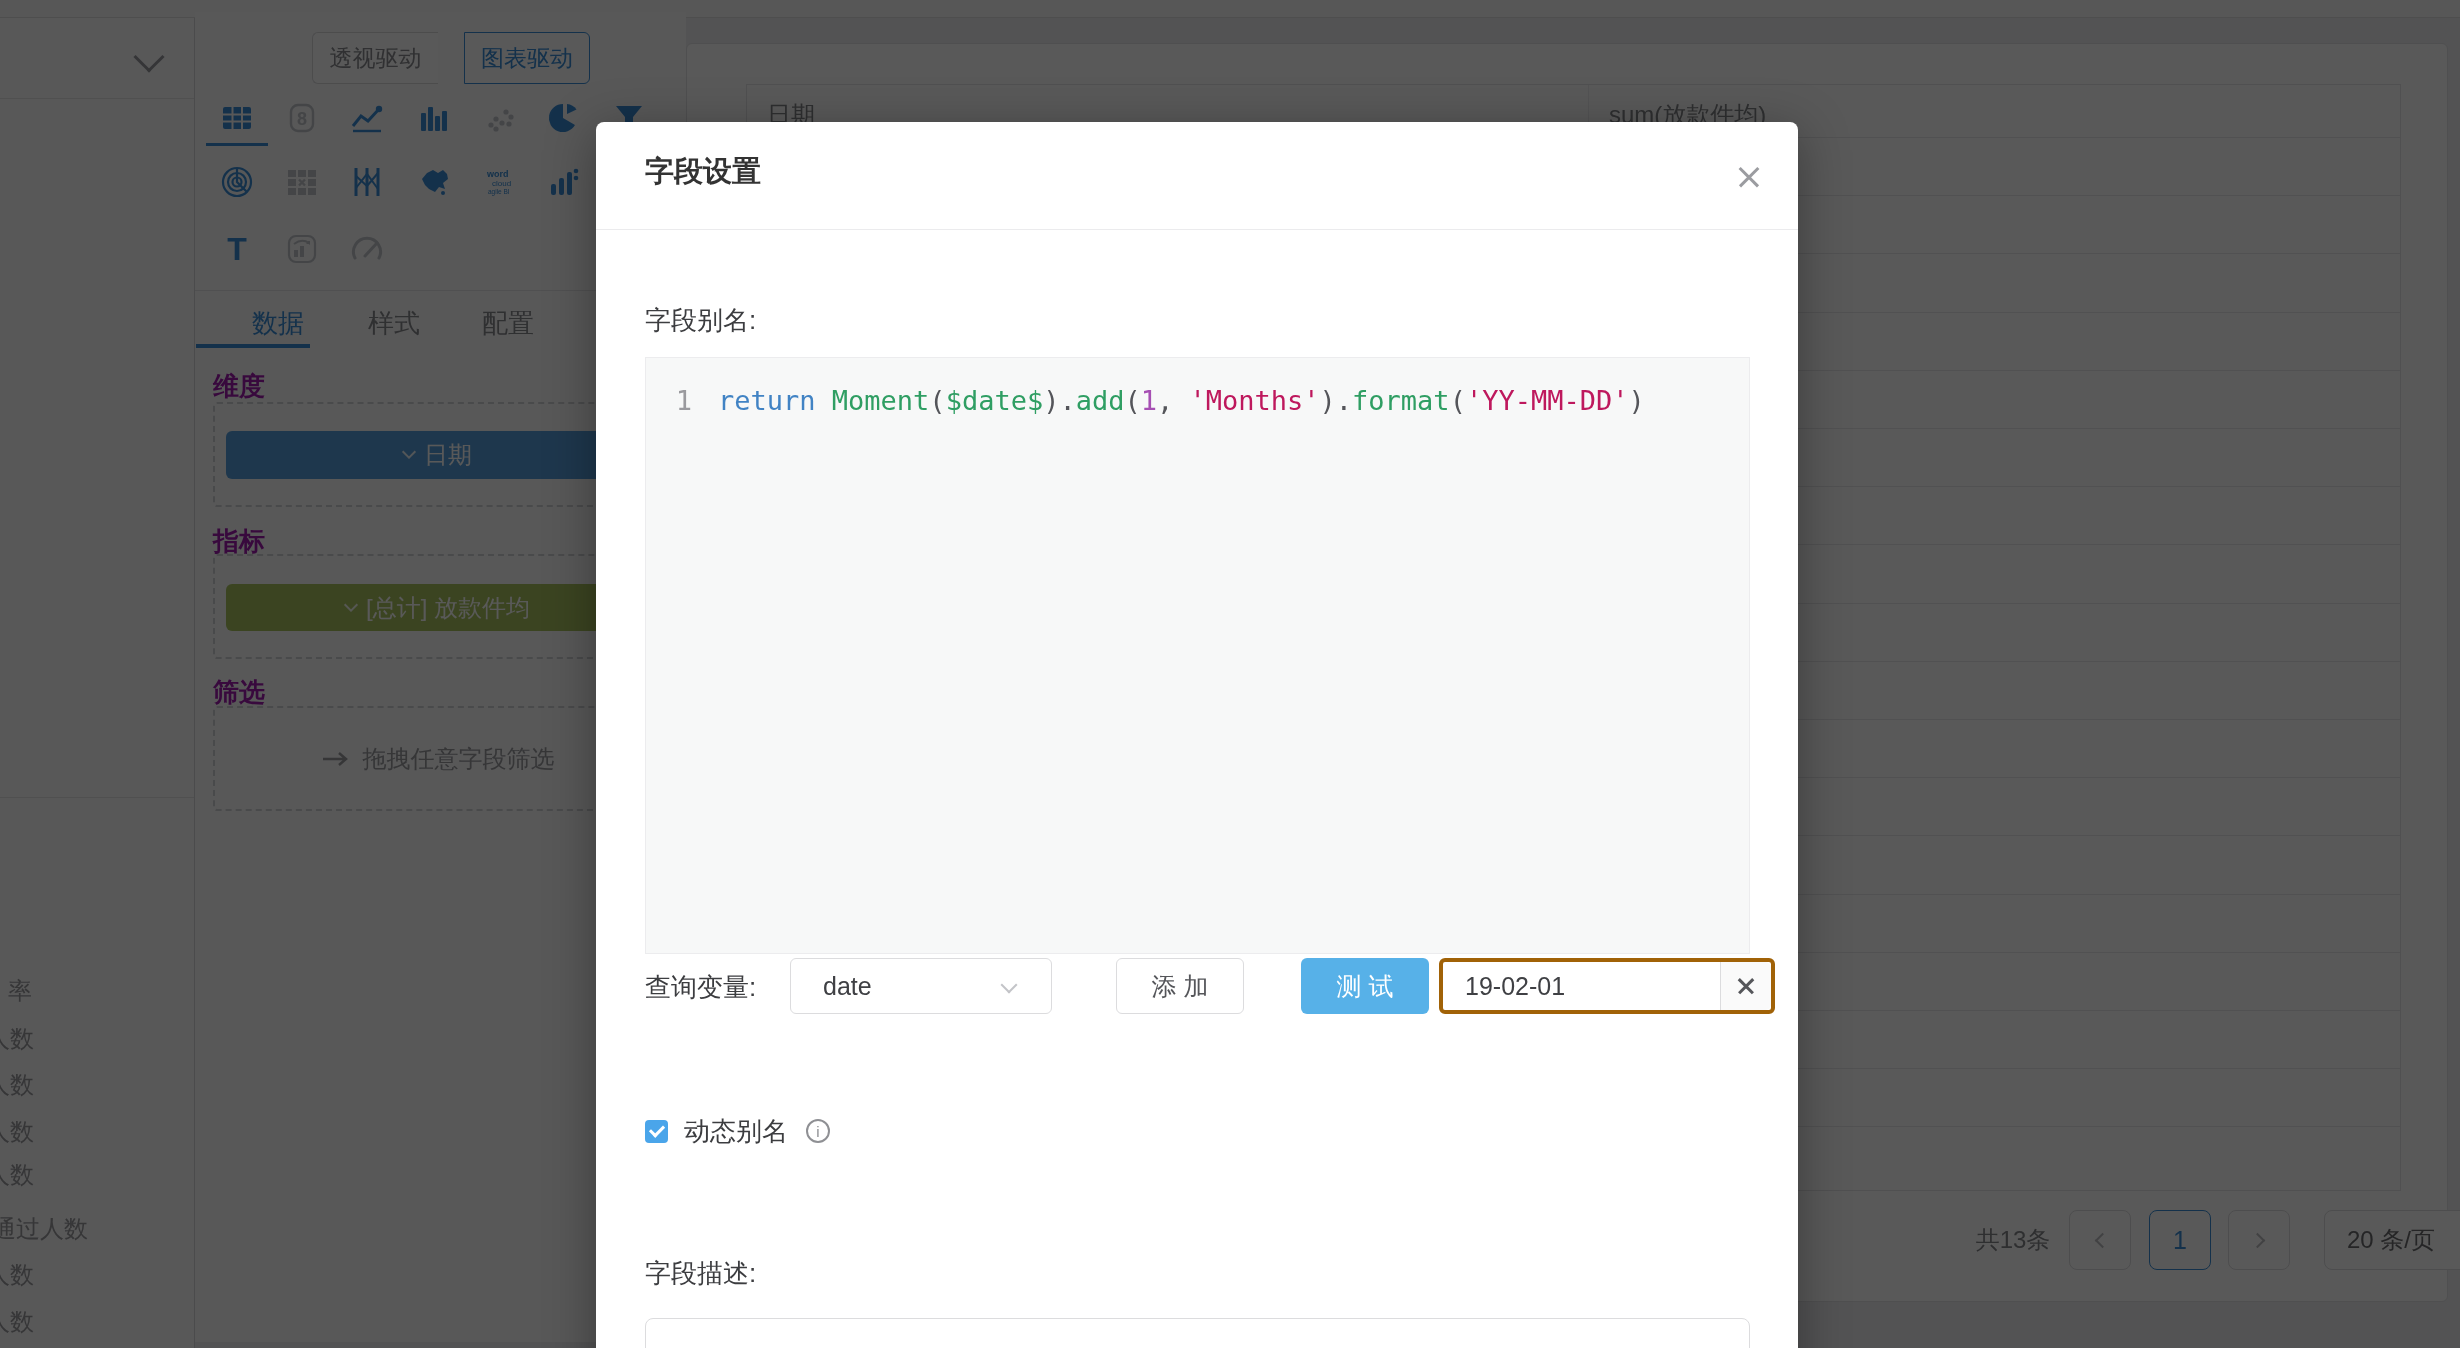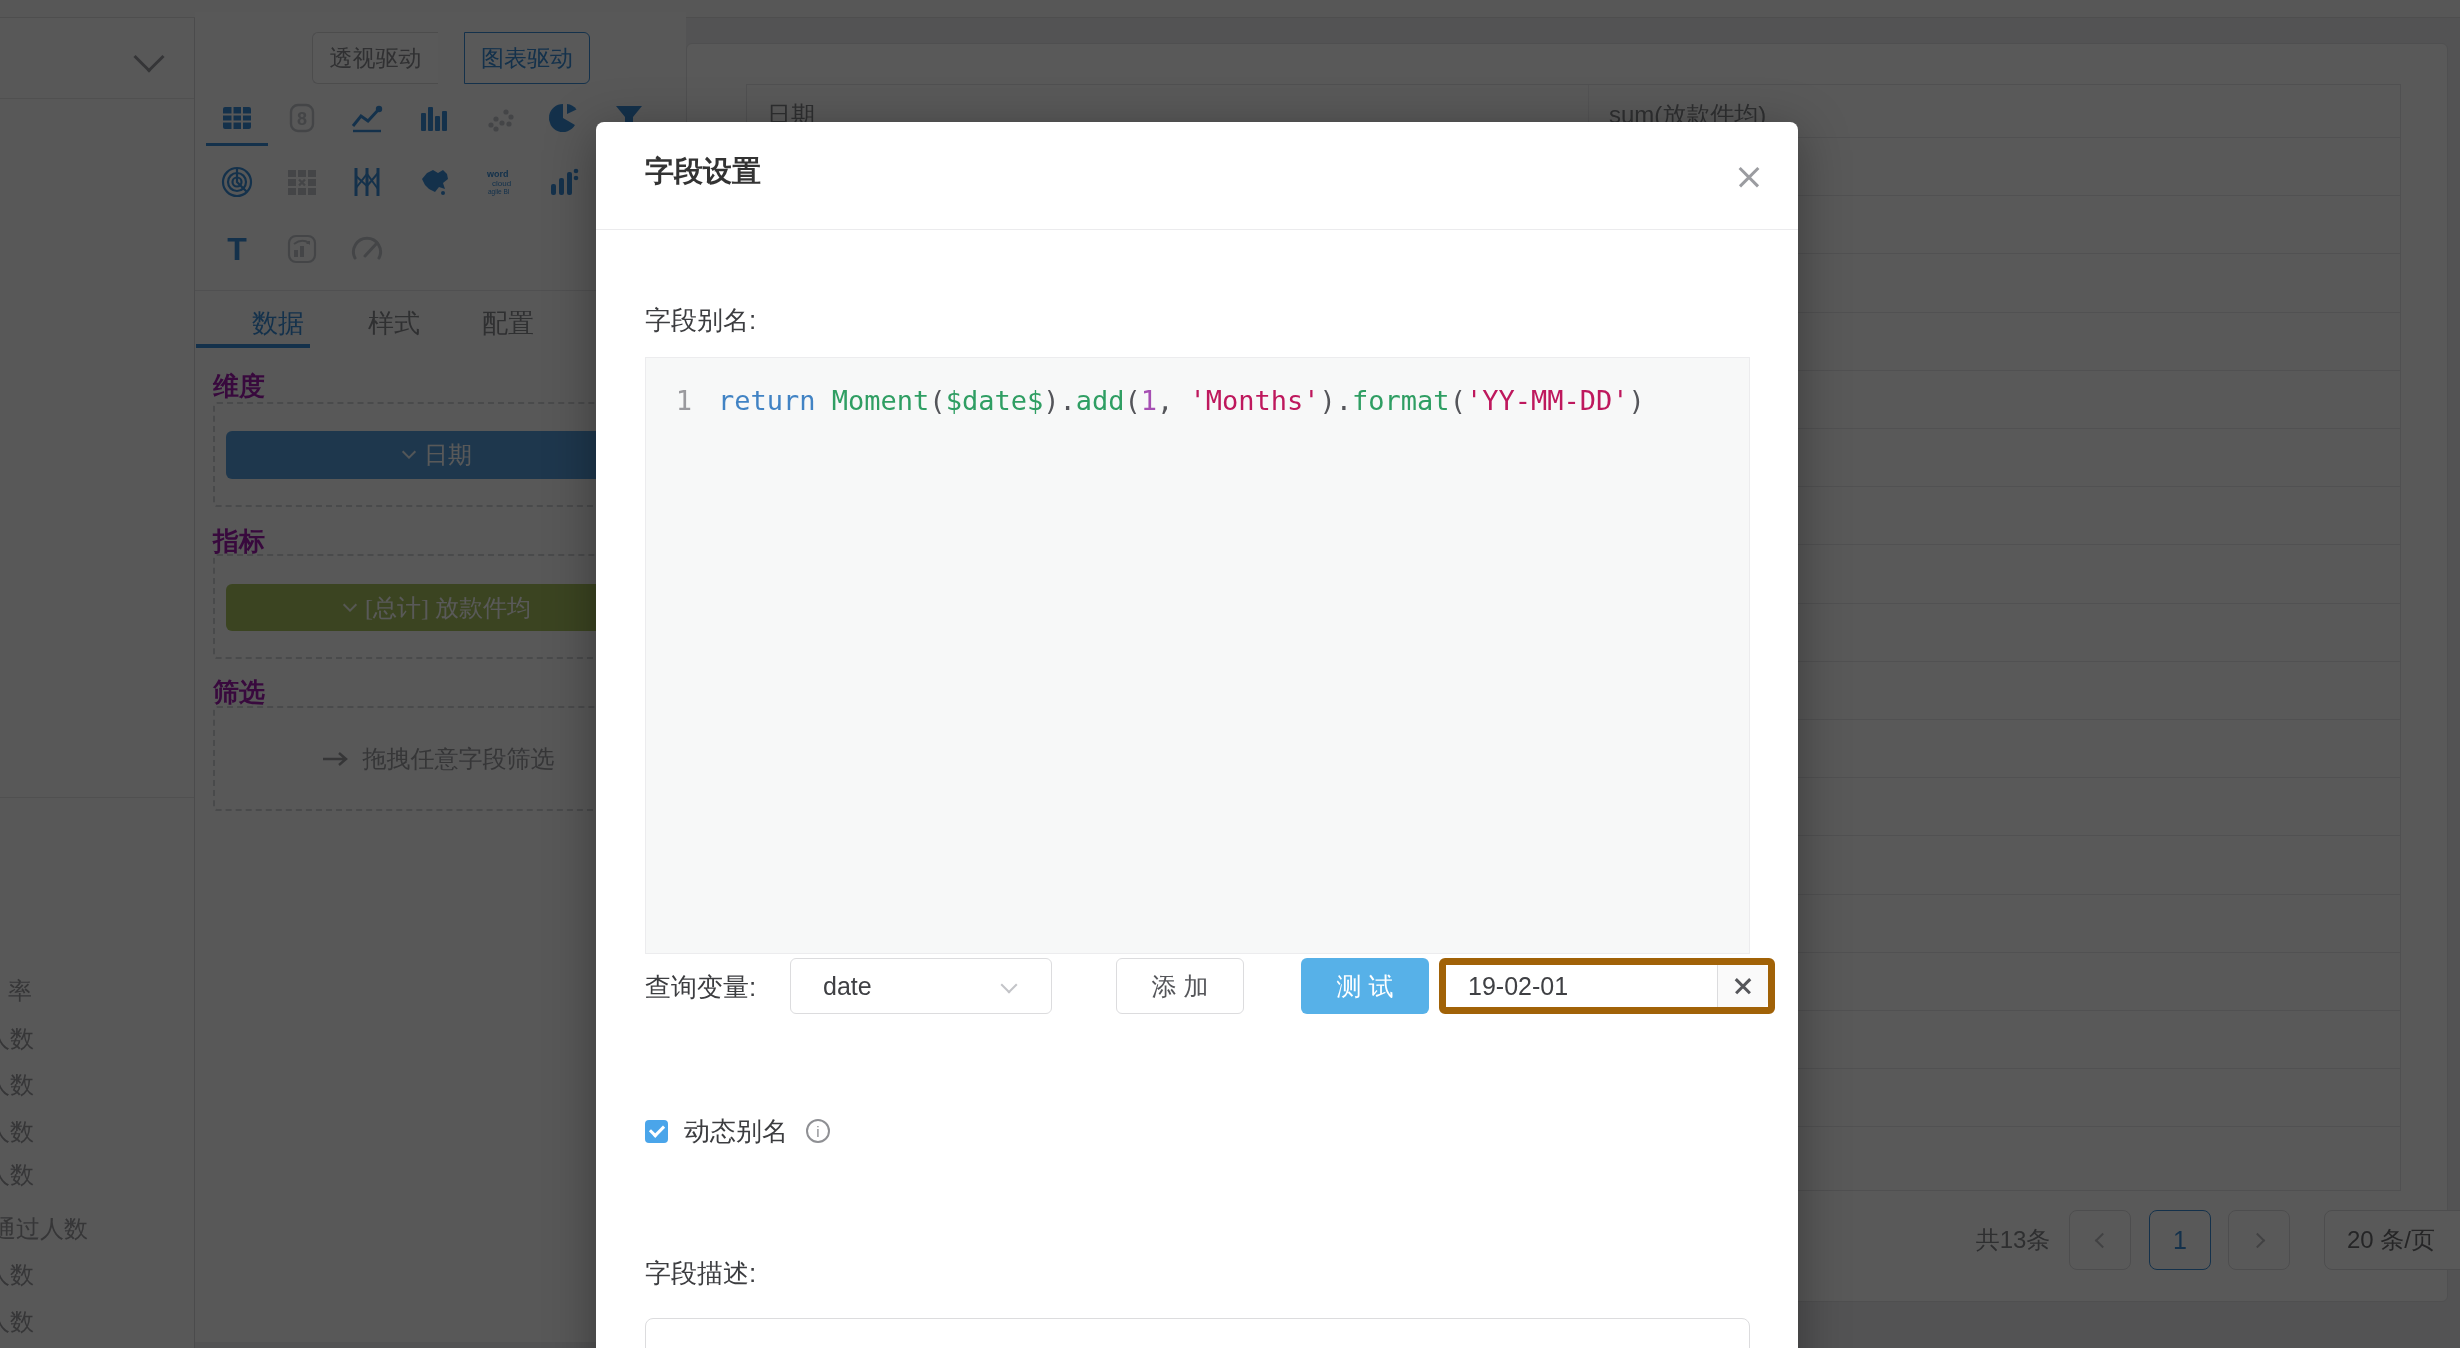--- a/index.html
+++ b/index.html
@@ -87,21 +87,21 @@
   #qv-select .val { margin-left:32px; font-size:25px; color:#3f4044; }
   .chev-d { position:absolute; right:36px; top:20px; width:12px; height:12px;
             border-right:2px solid #c3c4c8; border-bottom:2px solid #c3c4c8; transform:rotate(45deg); }
   #add-btn { position:absolute; left:471px; top:0; width:128px; height:56px; border:1px solid #dcdcde;
              border-radius:6px; background:#fff; font-size:25px; color:#55565a;
              display:flex; align-items:center; justify-content:center; }
   #test-btn { position:absolute; left:656px; top:0; width:128px; height:56px; border:none;
               border-radius:6px; font-size:25px; color:#fff;
               display:flex; align-items:center; justify-content:center; }
   #test-group { position:absolute; left:794px; top:0; width:336px; height:56px;
-                border:7px solid #a16207; border-radius:6px; background:#fff; display:flex; }
+                border:4px solid #a16207; border-radius:6px; background:#fff; display:flex; }
   #test-input { flex:1; font-size:25px; color:#3f4044; display:flex; align-items:center; padding-left:22px; }
   #test-clear { width:51px; border-left:1px solid #dcdcde; background:#fafafa;
                 border-radius:0 6px 6px 0; display:flex; align-items:center; justify-content:center; }
   #test-clear .xmark { width:20px; height:20px; }
   #test-clear .xmark::before, #test-clear .xmark::after { width:20px; height:2.5px; background:#55565a; }
 
   #check-row { position:absolute; left:49px; top:996px; height:26px; display:flex; align-items:center; }
   #alias-checkbox { width:23px; height:23px; border-radius:4px; position:relative; }
   #alias-checkbox::after { content:''; position:absolute; left:5px; top:5px; width:11px; height:6px;
         border-left:3px solid #fff; border-bottom:3px solid #fff; transform:rotate(-45deg); }
@@ -287,21 +287,21 @@
 
   <div class="section-label" style="top:357px;">维度</div>
   <div class="drop-zone" style="top:390px;"></div>
   <div class="pill" style="top:419px;background:#569fdc;">
     <span class="chev-sm"></span>
     <span>日期</span>
   </div>
 
   <div class="section-label" style="top:512px;">指标</div>
   <div class="drop-zone" style="top:542px;"></div>
-  <div class="pill" style="top:572px;height:47px;background:#a9c45f;font-family:Liberation Serif, serif;">
+  <div class="pill" style="top:572px;height:47px;background:#a9c45f;">
     <span class="chev-sm"></span>
     <span>[总计] 放款件均</span>
   </div>
 
   <div class="section-label" style="top:663px;">筛选</div>
   <div class="drop-zone" style="top:694px;"></div>
   <div id="filter-hint">
     <svg width="30" height="18" viewBox="0 0 30 18">
       <path d="M2 9 H24 M18 3 L25 9 L18 15" fill="none" stroke="#9a9b9f" stroke-width="2.5"></path>
     </svg>

